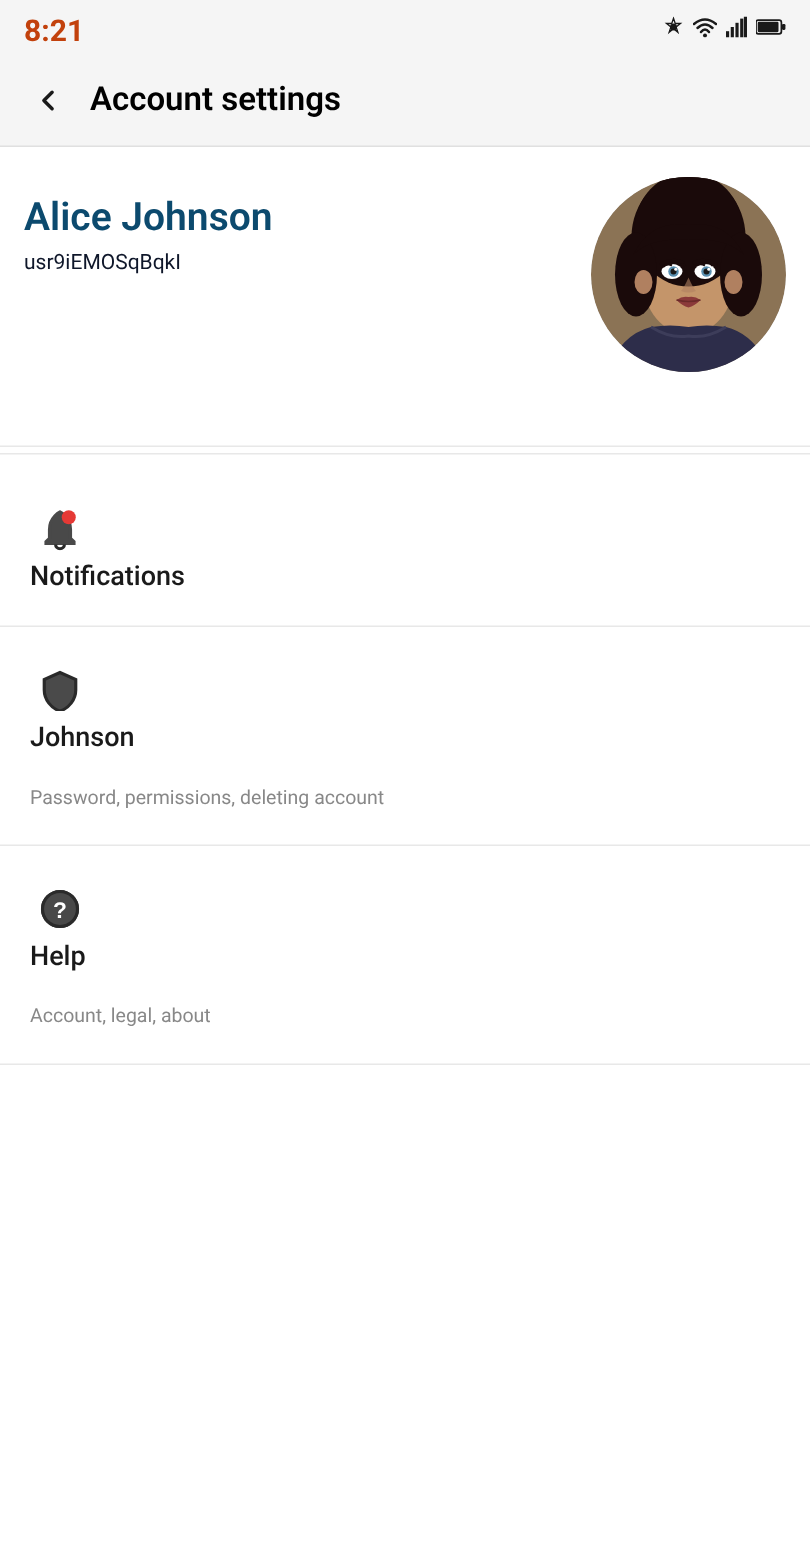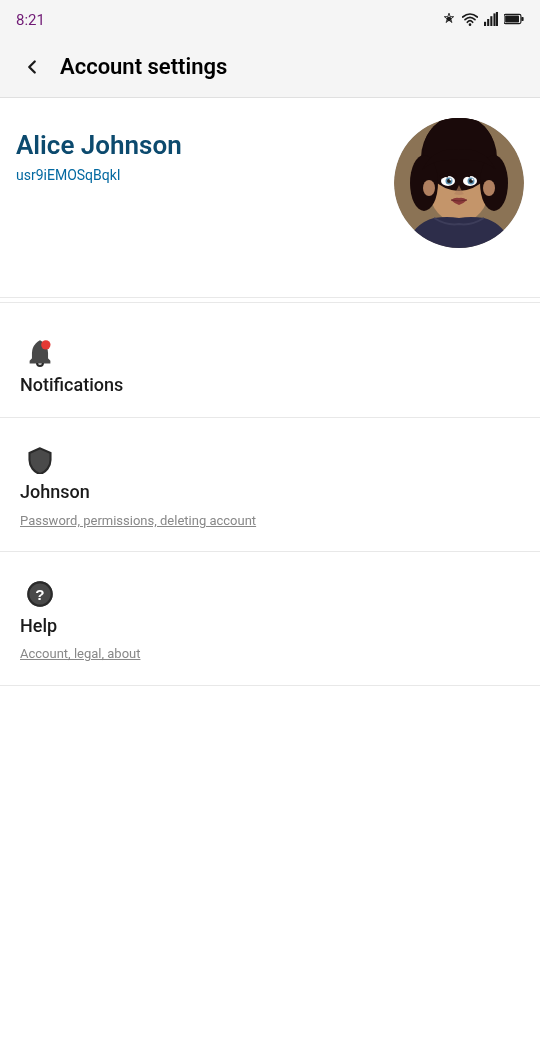--- a/index.html
+++ b/index.html
@@ -21,23 +21,23 @@
     .status-bar {
       display: flex;
       justify-content: space-between;
       align-items: center;
       padding: 8px 16px 4px 16px;
       background: #f5f5f5;
       height: 36px;
     }
 
     .status-time {
-      font-size: 15px;
-      font-weight: 400;
-      color: #701a75;
+      font-size: 20px;
+      font-weight: 700;
+      color: #c2410c;
     }
 
     .status-icons {
       display: flex;
       align-items: center;
       gap: 6px;
     }
 
     .status-icon-item {
       font-size: 13px;
@@ -90,21 +90,21 @@
     .profile-name {
       font-size: 26px;
       font-weight: 600;
       color: #0c4a6e;
       line-height: 1.2;
       margin-bottom: 6px;
     }
 
     .profile-username {
       font-size: 14px;
-      color: #0369a1;
+      color: #0f172a;
     }
 
     .profile-avatar-container {
       position: absolute;
       right: 16px;
       top: 20px;
     }
 
     .profile-avatar {
       width: 130px;
@@ -161,23 +161,22 @@
     .menu-title {
       font-size: 18px;
       font-weight: 500;
       color: #1a1a1a;
       line-height: 1.3;
     }
 
     .menu-subtitle {
       font-size: 13px;
       color: #888888;
-      margin-top: 8px;
+      margin-top: 20px;
       line-height: 1.4;
-      text-decoration: underline;
     }
 
     .divider {
       height: 1px;
       background: #e8e8e8;
       margin: 4px 0;
     }
   </style>
 </head>
 <body>

